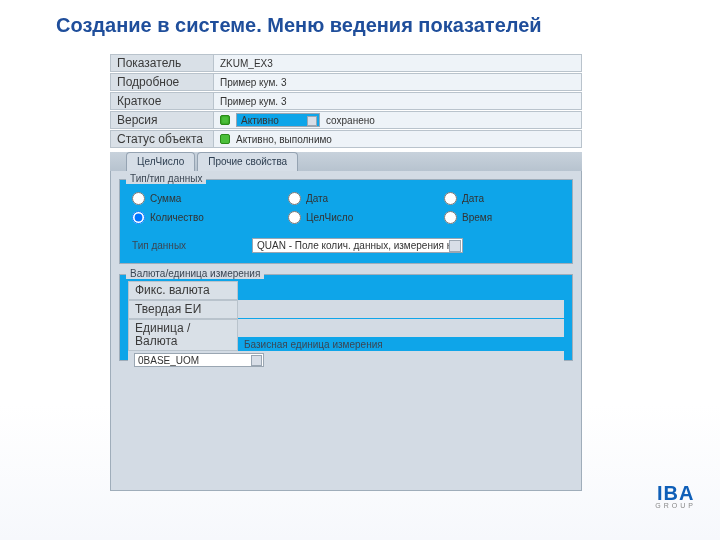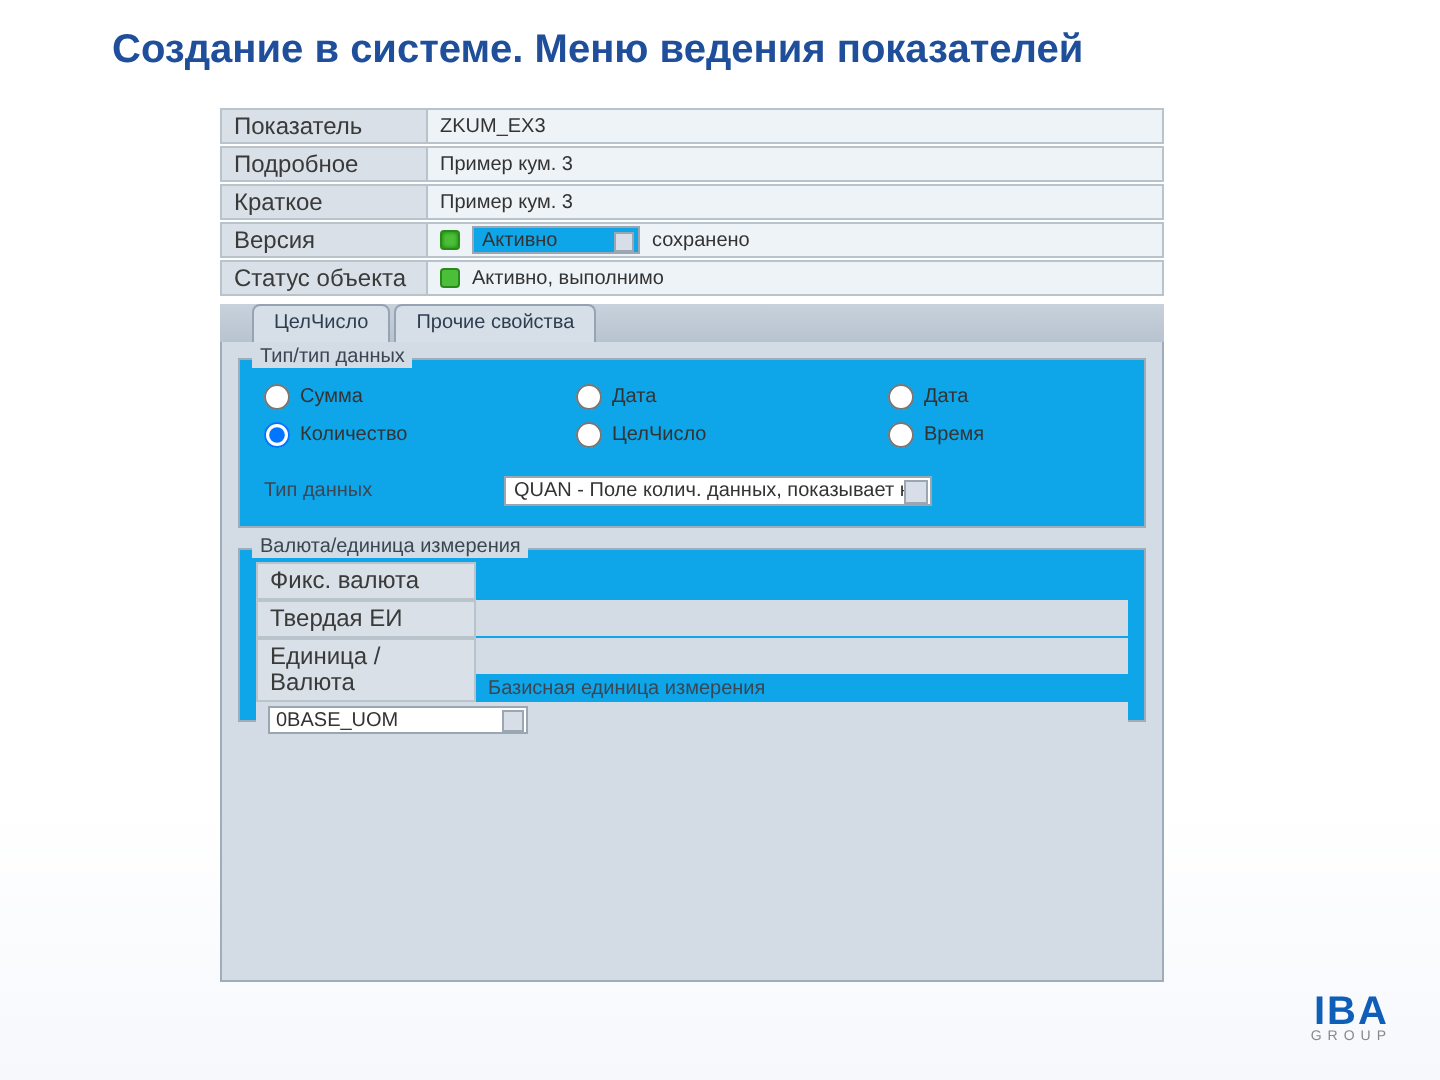--- a/index.html
+++ b/index.html
@@ -141,21 +141,21 @@
     font-size:10px; padding:0 3px; display:inline-flex; align-items:center;
   }
   .sm-input.wide { width:130px; position:relative; }
   .sm-input.wide::after {
     content:""; position:absolute; right:1px; top:1px;
     width:11px; height:11px; background:#d8dee7;
     border:1px solid #9aa6b2; box-sizing:border-box;
   }
   .desc-line { font-size:10px; color:#3b4653; padding-left: 116px; margin-top:2px;}
   .logo {
-    position:absolute; right:24px; bottom:18px;
+    position:absolute; right:24px; bottom:31px;
     font-family: Arial, sans-serif;
     text-align:center;
   }
   .logo .iba { font-weight:900; font-size:20px; color:#0f5fb8; letter-spacing:1px; line-height:18px;}
   .logo .grp { font-size:7px; letter-spacing:3px; color:#888; }
 </style>
 </head>
 <body>
 
 <div class="slide">
@@ -223,21 +223,21 @@
             <input type="radio" name="kftype" style="">
               <span>ЦелЧисло</span>
           </label>
           <label class="radio">
             <input type="radio" name="kftype" style="">
               <span>Время</span>
           </label>
         </div>
         <div class="data-type-row">
           <div class="tlabel">Тип данных</div>
-          <div class="textfield with-help">QUAN - Поле колич. данных, показывает на</div>
+          <div class="textfield with-help">QUAN - Поле колич. данных, измерения на</div>
         </div>
       </div>
 
       <div class="group">
         <div class="group-title">Валюта/единица измерения</div>
         <div class="kv-rows">
           <div class="hdr-row">
             <div class="lbl">Фикс. валюта</div>
             <div class="val">
               <span class="sm-input"></span>

